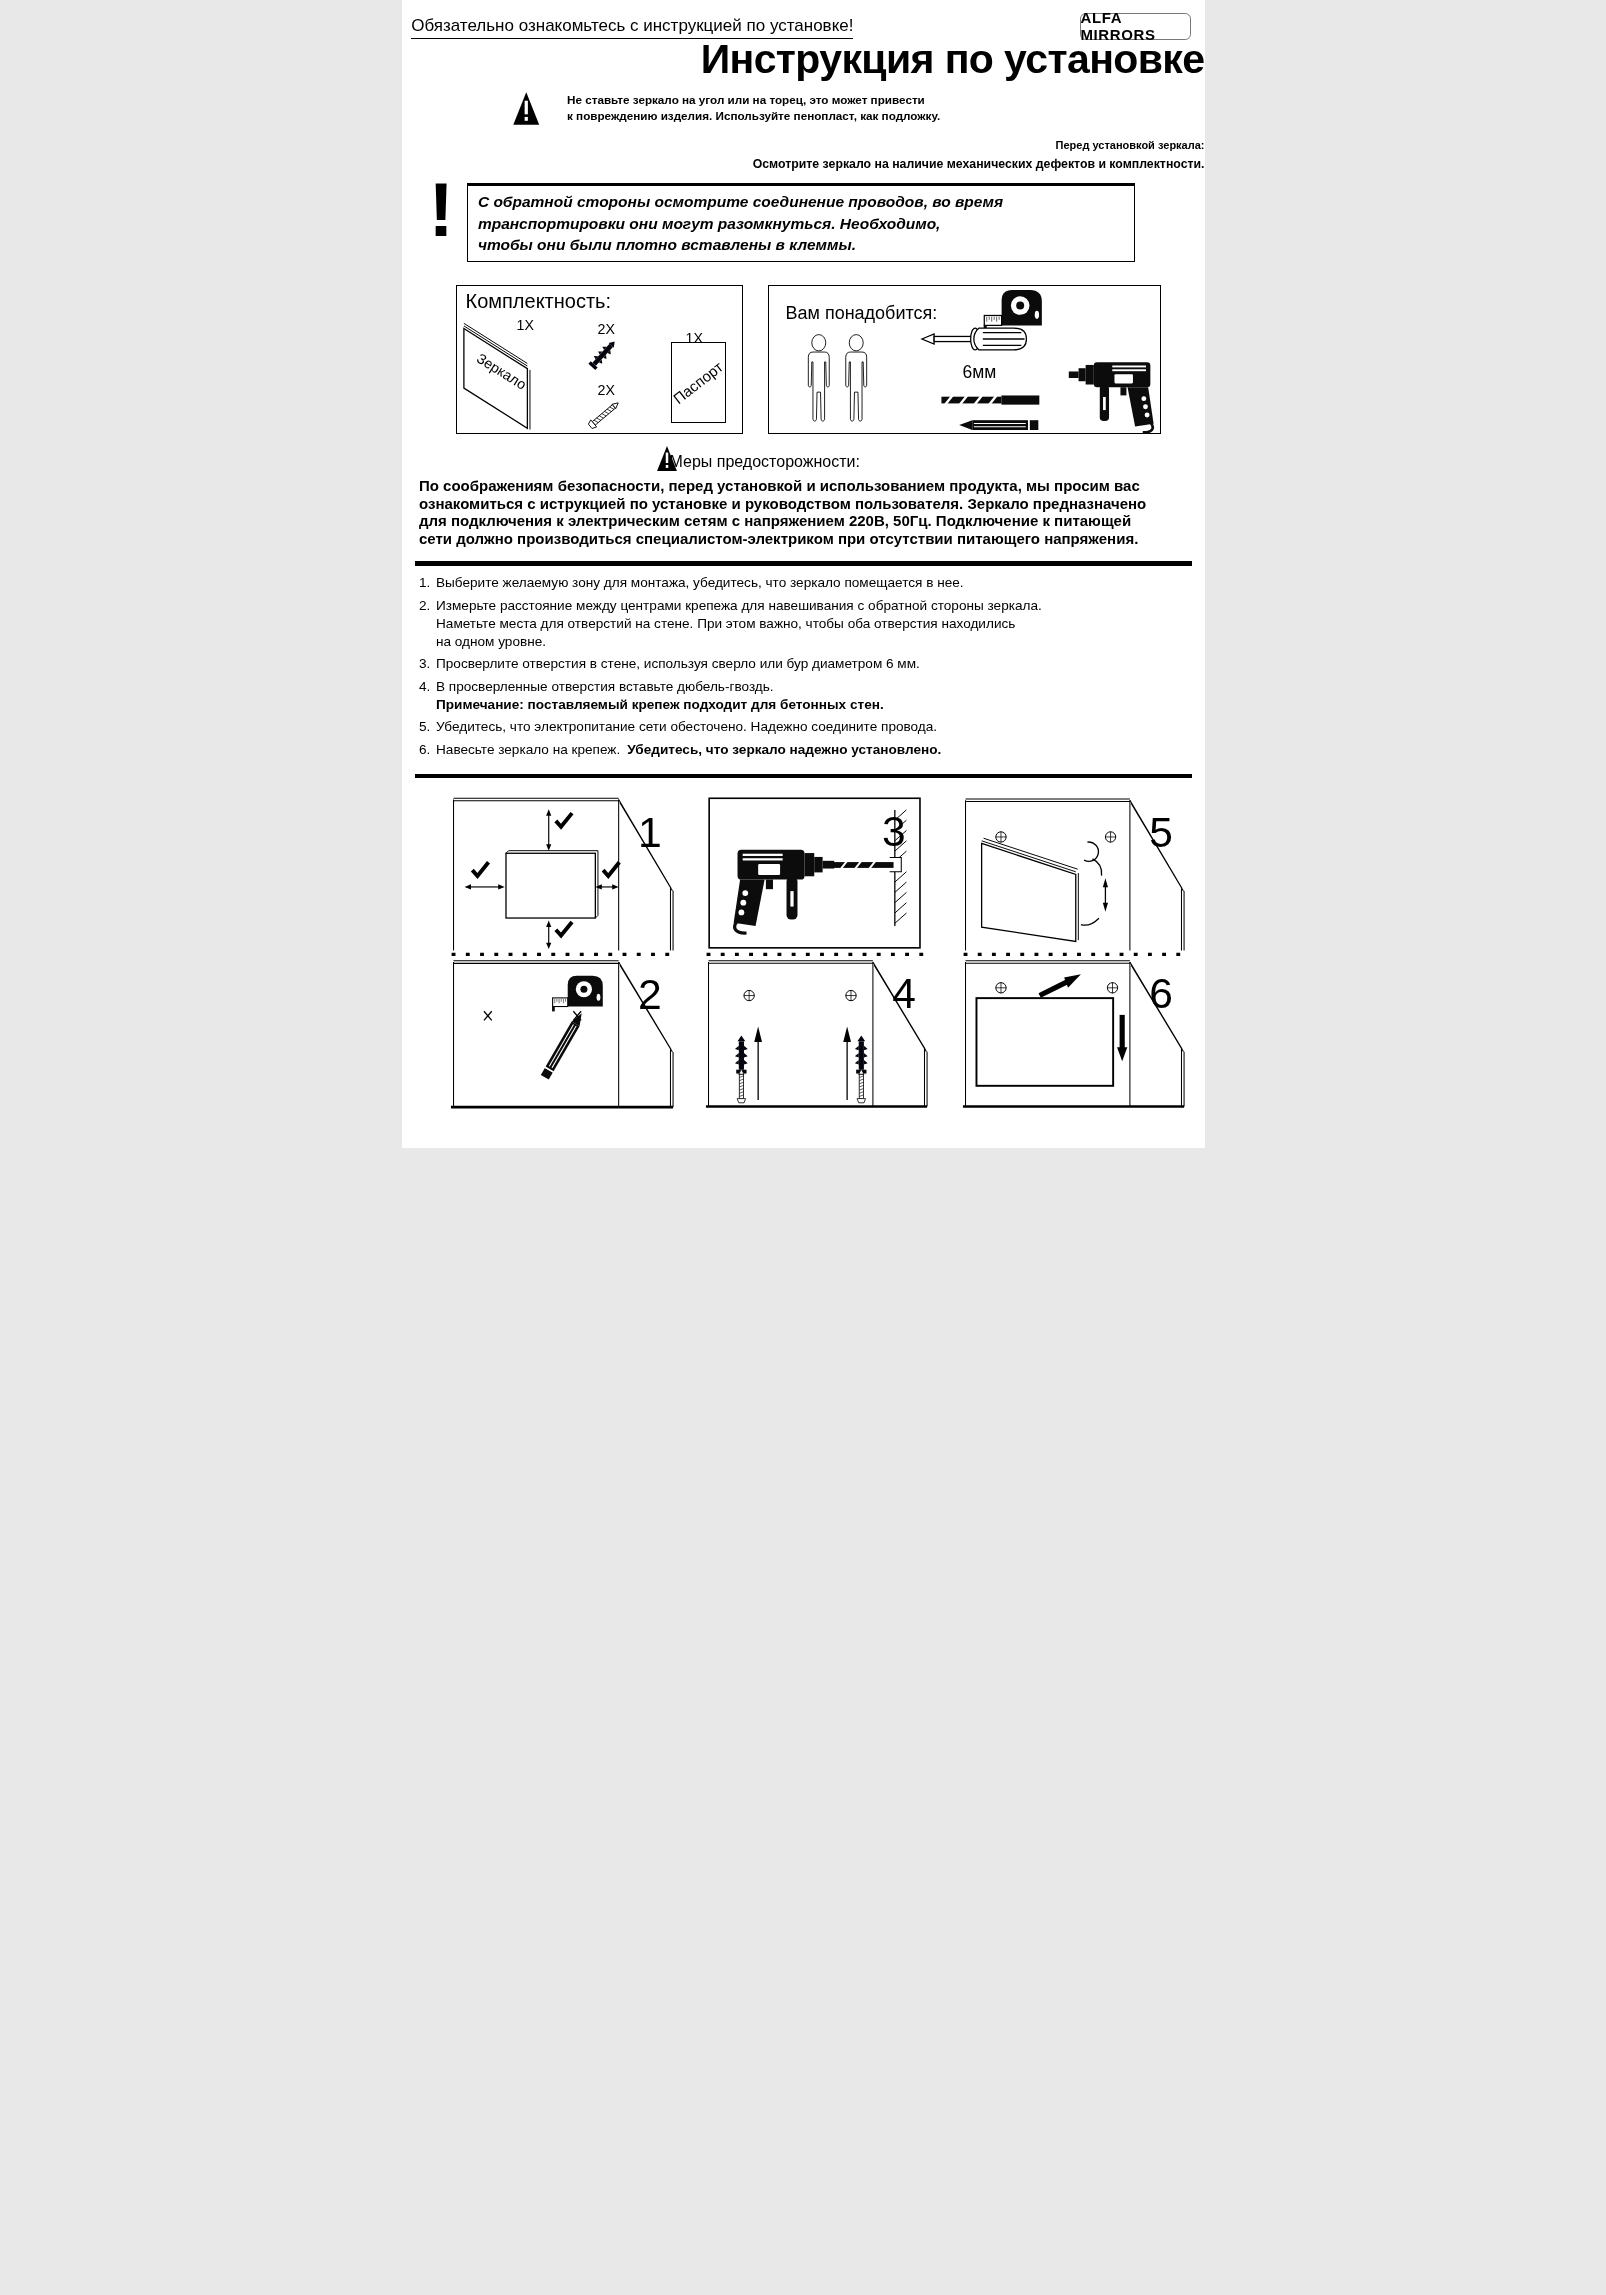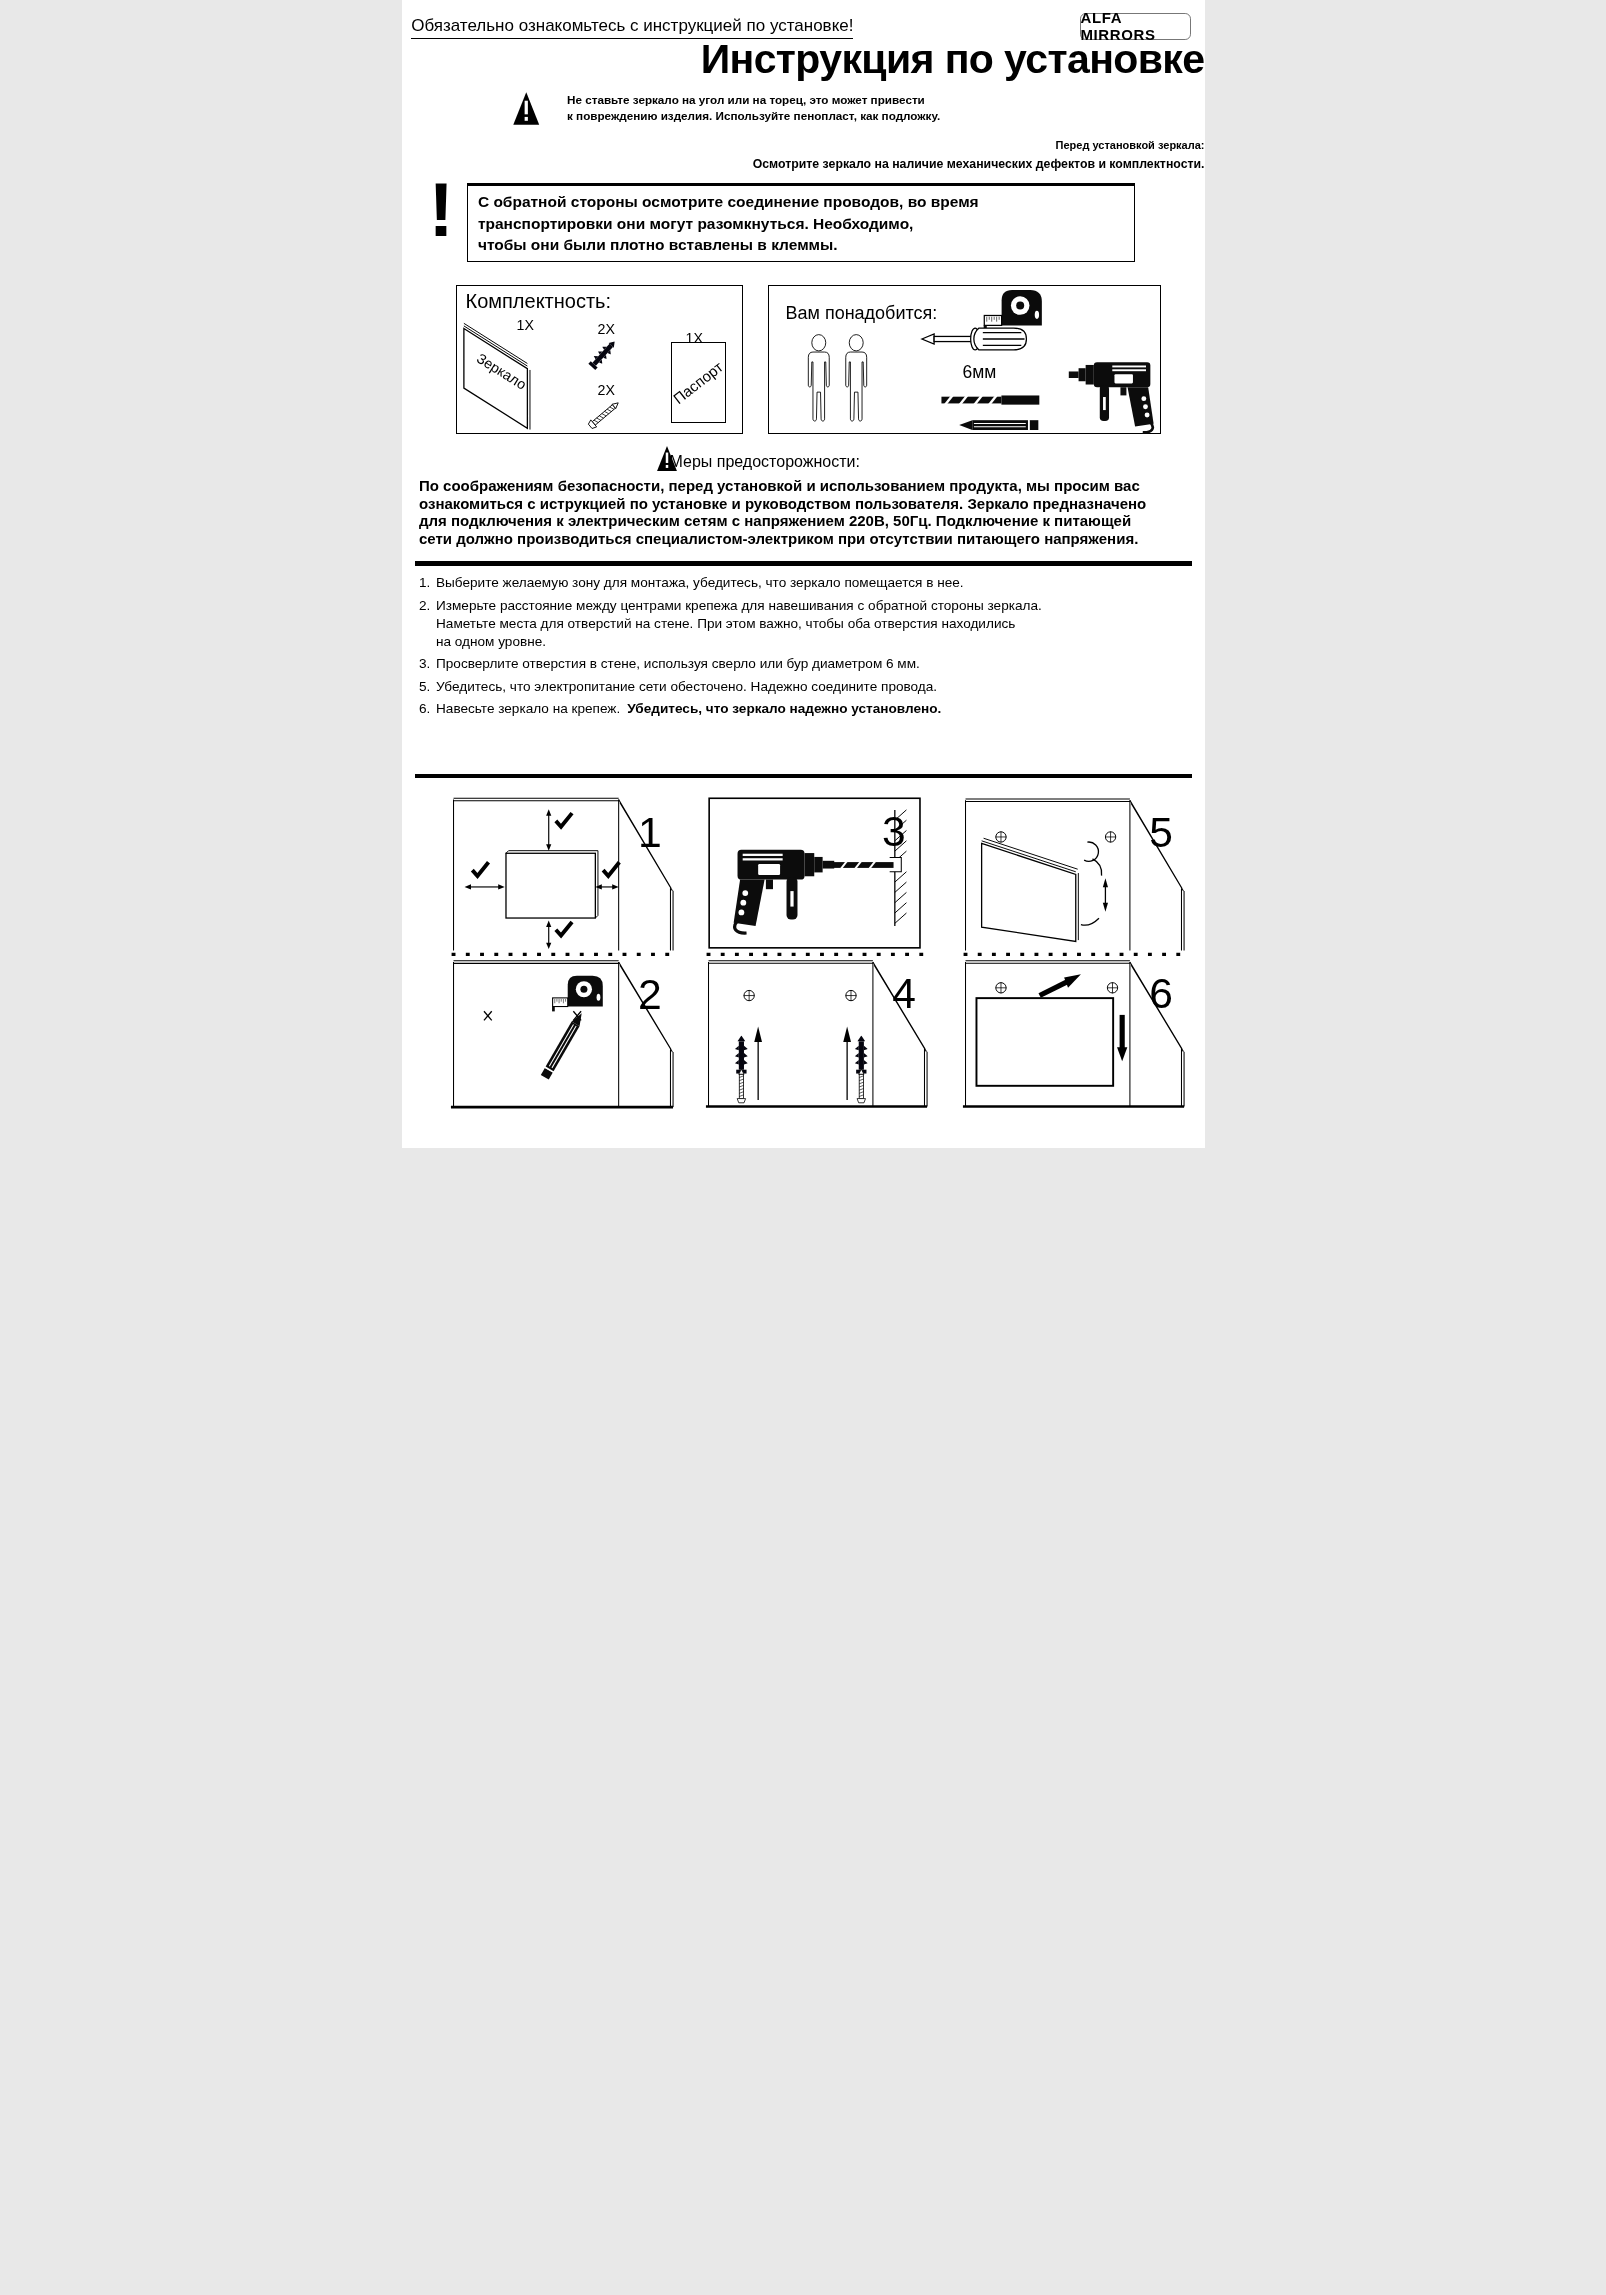--- a/index.html
+++ b/index.html
@@ -16,21 +16,21 @@
          display:flex;align-items:center;justify-content:center;font-weight:bold;font-size:15px;letter-spacing:0.6px}
   #title{top:36px;font-size:41px;font-weight:bold;letter-spacing:-0.6px}
 
   #warn1{left:110px;top:91px;display:flex;gap:27px;align-items:flex-start}
   #warn1 .txt{font-size:11.7px;font-weight:bold;line-height:15.5px;padding-top:1.3px}
   #before-h{top:139px;font-size:11px;font-weight:bold}
   #before-t{top:157px;font-size:12.3px;font-weight:bold}
 
   #notice-mark{left:27px;top:172px;font-size:76px;font-weight:bold;line-height:1}
   #notice-box{left:65px;top:183px;width:656px;height:65px;border:1.9px solid #000;border-top:3.9px solid #000;
-              padding:5.2px 0 5.2px 10.4px;font-size:15.5px;font-weight:bold;line-height:21.4px}
+              padding:5.2px 0 5.2px 10.4px;font-size:15.5px;font-weight:bold;font-style:italic;line-height:21.4px}
 
   .frame{border:1.9px solid #000}
   #kit-box{left:54px;top:285px;width:285px;height:147px}
   #kit-title{left:9px;top:3.9px;font-size:20px}
   .qty{font-size:14.2px}
   #tools-box{left:366px;top:285px;width:391px;height:147px}
   #tools-title{left:17px;top:17px;font-size:18px}
   #bit-size{left:194px;top:76px;font-size:17.5px}
 
   #warn2{left:254px;top:445px}
@@ -263,20 +263,24 @@
     </div>
     <div class="step">
       <div><span class="num">2.</span><span>Измерьте расстояние между центрами крепежа для навешивания с обратной стороны зеркала.</span></div>
       <div class="cont">Наметьте места для отверстий на стене. При этом важно, чтобы оба отверстия находились</div>
       <div class="cont">на одном уровне.</div>
     </div>
     <div class="step">
       <span class="num">3.</span><span>Просверлите отверстия в стене, используя сверло или бур диаметром 6 мм.</span>
     </div>
     <div class="step">
+      <div><span class="num">4.</span><span>В просверленные отверстия вставьте дюбель-гвоздь.</span></div>
+      <div class="cont b">Примечание: поставляемый крепеж подходит для бетонных стен.</div>
+    </div>
+    <div class="step">
       <span class="num">5.</span><span>Убедитесь, что электропитание сети обесточено. Надежно соедините провода.</span>
     </div>
     <div class="step">
       <span class="num">6.</span><span>Навесьте зеркало на крепеж.</span><span class="b tail">Убедитесь, что зеркало надежно установлено.</span>
     </div>
   </div>
 
   <div class="abs divider" id="div2"></div>
 
   <div class="abs pcol" id="pcol1">

